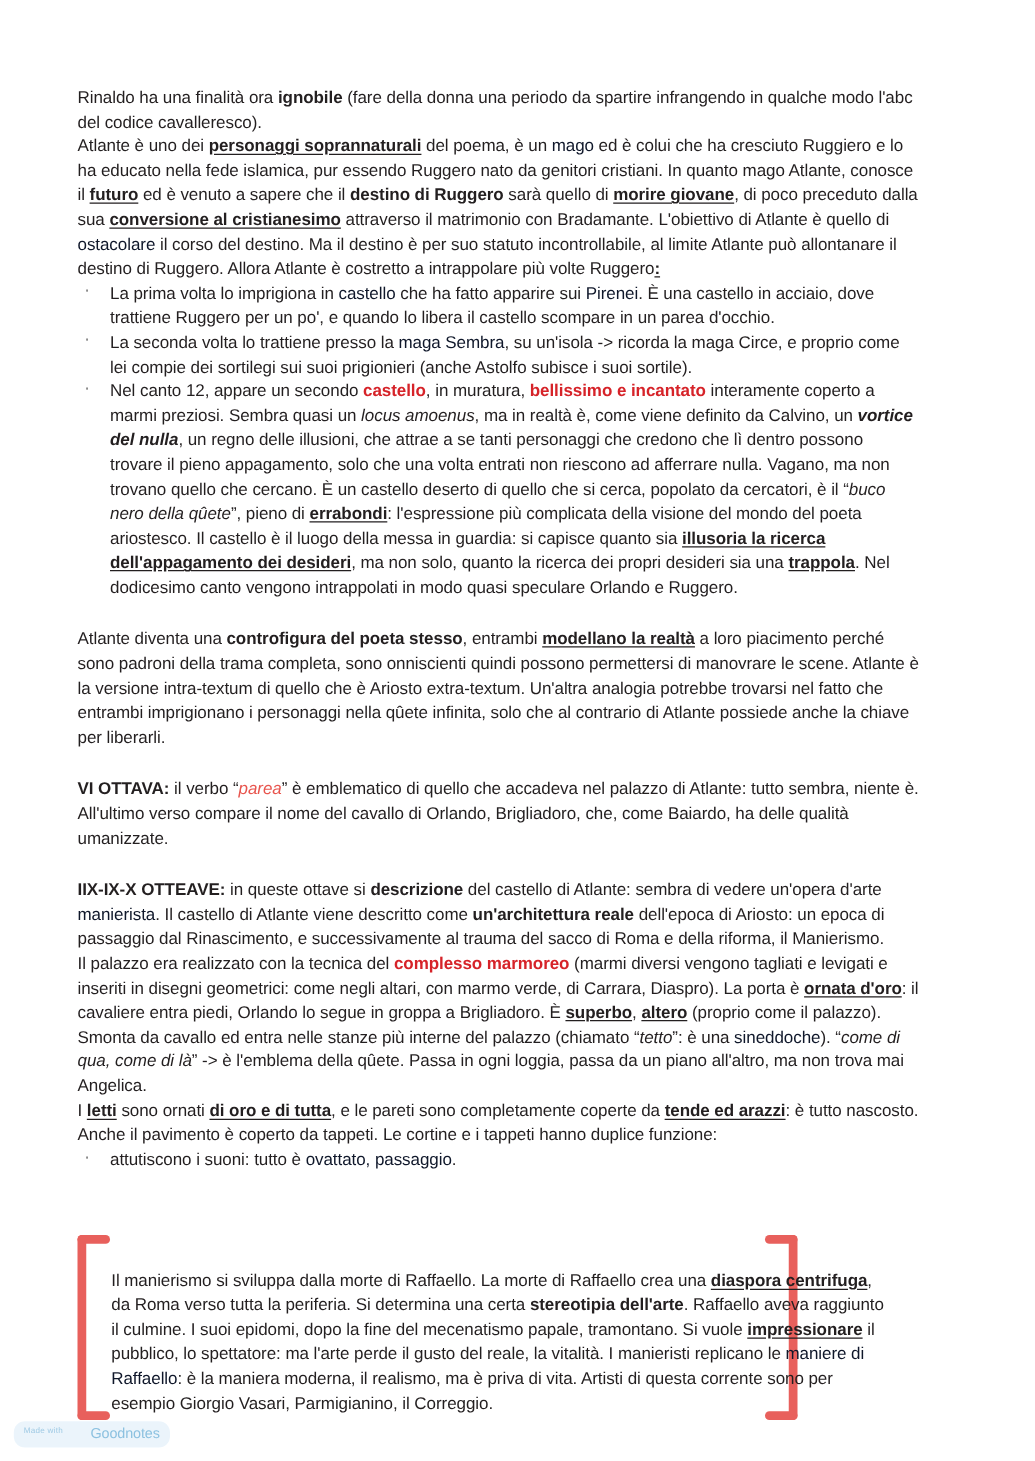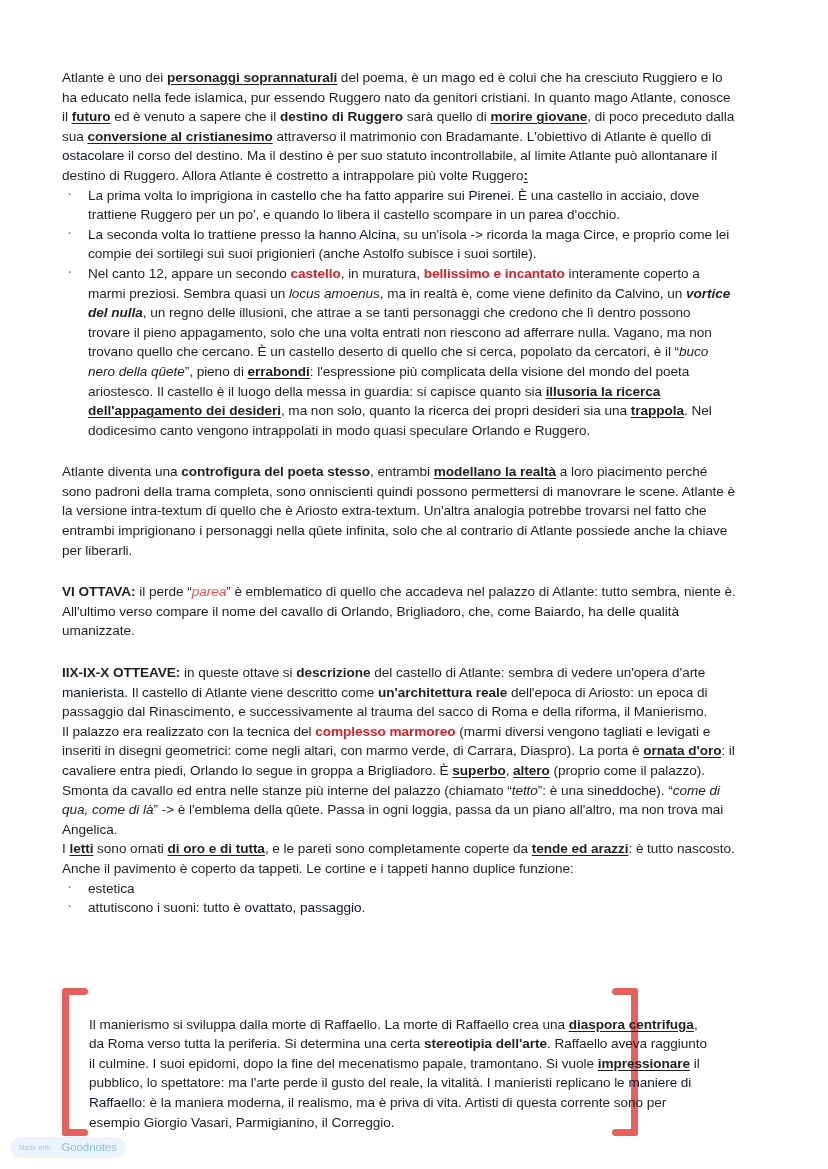--- a/index.html
+++ b/index.html
@@ -127,22 +127,22 @@
     line-height: 19.6px;
     letter-spacing: -0.05px;
   }
 
   
   .goodnotes-badge {
     position: absolute;
     left: 11px;
     bottom: 11px;
     display: flex;
-    align-items: center;
-    gap: 11px;
+    align-items: flex-start;
+    gap: 22px;
     background: #EAF4FB;
     border-radius: 9px;
     padding: 4px 8px 5px 8px;
     opacity: 0.95;
   }
   .goodnotes-badge .made {
     font-size: 6.5px;
     color: #9CC8E4;
     letter-spacing: 0.2px;
   }
@@ -152,50 +152,50 @@
     letter-spacing: -0.1px;
   }
 </style>
 </head>
 <body>
 
 <div class="page">
 
   <div class="content">
 
+    <p class="para"><span>Rinaldo ha una finalità ora </span><b>ignobile</b><span> (fare della donna una periodo da spartire infrangendo in qualche modo l'abc del codice cavalleresco).</span></p>
 
 
     <p class="para"><span>Atlante è uno dei </span><span class="u">personaggi soprannaturali</span><span> del poema, è un </span><span class="red">mago</span><span> ed è colui che ha cresciuto Ruggiero e lo ha educato nella fede islamica, pur essendo Ruggero nato da genitori cristiani. In quanto mago Atlante, conosce il </span><span class="u">futuro</span><span> ed è venuto a sapere che il </span><b>destino di Ruggero</b><span> sarà quello di </span><span class="u">morire giovane</span><span>, di poco preceduto dalla sua </span><span class="u">conversione al cristianesimo</span><span> attraverso il matrimonio con Bradamante. L'obiettivo di Atlante è quello di </span><span class="red">ostacolare</span><span> il corso del destino. Ma il destino è per suo statuto incontrollabile, al limite Atlante può allontanare il destino di Ruggero. Allora Atlante è costretto a intrappolare più volte Ruggero</span><span class="u">:</span></p>
 
     <ul class="bullets">
       <li><span>La prima volta lo imprigiona in </span><span class="red">castello</span><span> che ha fatto apparire sui </span><span class="red">Pirenei</span><span>. È una castello in acciaio, dove trattiene Ruggero per un po', e quando lo libera il castello scompare in un parea d'occhio.</span></li>
 
-      <li><span>La seconda volta lo trattiene presso la </span><span class="red">hanno Alcina</span><span>, su un'isola -&gt; ricorda la maga Circe, e proprio come lei compie dei sortilegi sui suoi prigionieri (anche Astolfo subisce i suoi sortile).</span></li>
+      <li><span>La seconda volta lo trattiene presso la </span><span class="red">maga Sembra</span><span>, su un'isola -&gt; ricorda la maga Circe, e proprio come lei compie dei sortilegi sui suoi prigionieri (anche Astolfo subisce i suoi sortile).</span></li>
 
       <li><span>Nel canto 12, appare un secondo </span><span class="red-b">castello</span><span>, in muratura, </span><span class="red-b">bellissimo e incantato</span><span> interamente coperto a marmi preziosi. Sembra quasi un </span><span class="i">locus amoenus</span><span>, ma in realtà è, come viene definito da Calvino, un </span><b class="i">vortice del nulla</b><span>, un regno delle illusioni, che attrae a se tanti personaggi che credono che lì dentro possono trovare il pieno appagamento, solo che una volta entrati non riescono ad afferrare nulla. Vagano, ma non trovano quello che cercano. È un castello deserto di quello che si cerca, popolato da cercatori, è il “</span><span class="i">buco nero della qûete</span><span>”, pieno di </span><span class="u">errabondi</span><span>: l'espressione più complicata della visione del mondo del poeta ariostesco. Il castello è il luogo della messa in guardia: si capisce quanto sia </span><span class="u">illusoria la ricerca dell'appagamento dei desideri</span><span>, ma non solo, quanto la ricerca dei propri desideri sia una </span><span class="u">trappola</span><span>. Nel dodicesimo canto vengono intrappolati in modo quasi speculare Orlando e Ruggero.</span></li>
     </ul>
 
     <div class="gap-lg"></div>
 
     <p class="para"><span>Atlante diventa una </span><b>controfigura del poeta stesso</b><span>, entrambi </span><span class="u">modellano la realtà</span><span> a loro piacimento perché sono padroni della trama completa, sono onniscienti quindi possono permettersi di manovrare le scene. Atlante è la versione intra-textum di quello che è Ariosto extra-textum. Un'altra analogia potrebbe trovarsi nel fatto che entrambi imprigionano i personaggi nella qûete infinita, solo che al contrario di Atlante possiede anche la chiave per liberarli.</span></p>
 
     <div class="gap-lg"></div>
 
-    <p class="para"><b>VI OTTAVA:</b><span>  il perde “</span><span class="red-i">parea</span><span>” è emblematico di quello che accadeva nel palazzo di Atlante: tutto sembra, niente è. All'ultimo verso compare il nome del cavallo di Orlando, Brigliadoro, che, come Baiardo, ha delle qualità umanizzate.</span></p>
+    <p class="para"><b>VI OTTAVA:</b><span>  il verbo “</span><span class="red-i">parea</span><span>” è emblematico di quello che accadeva nel palazzo di Atlante: tutto sembra, niente è. All'ultimo verso compare il nome del cavallo di Orlando, Brigliadoro, che, come Baiardo, ha delle qualità umanizzate.</span></p>
 
     <div class="gap-lg"></div>
 
     <p class="para"><b>IIX-IX-X OTTEAVE:</b><span> in queste ottave si </span><b>descrizione</b><span> del castello di Atlante: sembra di vedere un'opera d'arte </span><span class="red">manierista</span><span>. Il castello di Atlante viene descritto come </span><b>un'architettura reale</b><span> dell'epoca di Ariosto: un epoca di passaggio dal Rinascimento, e successivamente al trauma del sacco di Roma e della riforma, il Manierismo.</span></p>
 
     <p class="para"><span>Il palazzo era realizzato con la tecnica del </span><span class="red-b">complesso marmoreo</span><span> (marmi diversi vengono tagliati e levigati e inseriti in disegni geometrici: come negli altari, con marmo verde, di Carrara, Diaspro). La porta è </span><span class="u">ornata d'oro</span><span>: il cavaliere entra piedi, Orlando lo segue in groppa a Brigliadoro. È </span><span class="u">superbo</span><span>, </span><span class="u">altero</span><span> (proprio come il palazzo). Smonta da cavallo ed entra nelle stanze più interne del palazzo (chiamato “</span><span class="i">tetto</span><span>”: è una </span><span class="red">sineddoche</span><span>). “</span><span class="i">come di qua, come di là</span><span>” -&gt; è l'emblema della qûete. Passa in ogni loggia, passa da un piano all'altro, ma non trova mai Angelica.</span></p>
 
     <p class="para"><span>I </span><span class="u">letti</span><span> sono ornati </span><span class="u">di oro e di tutta</span><span>, e le pareti sono completamente coperte da </span><span class="u">tende ed arazzi</span><span>: è tutto nascosto. Anche il pavimento è coperto da tappeti. Le cortine e i tappeti hanno duplice funzione:</span></p>
 
     <ul class="bullets">
-      <li><span>estetica</span></li>
       <li><span>attutiscono i suoni: tutto è </span><span class="red">ovattato, passaggio</span><span>.</span></li>
     </ul>
 
   </div>
 
   <div class="callout">
     <div class="bracket left">
       <div class="arm top"></div>
       <div class="stem"></div>
       <div class="arm bottom"></div>

